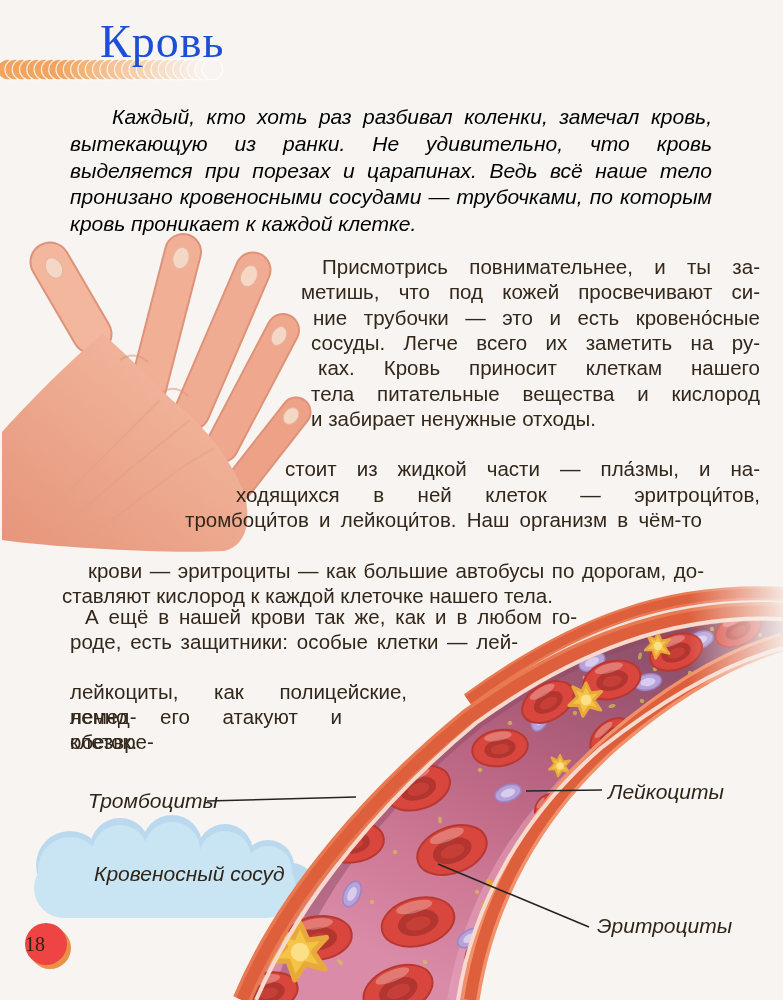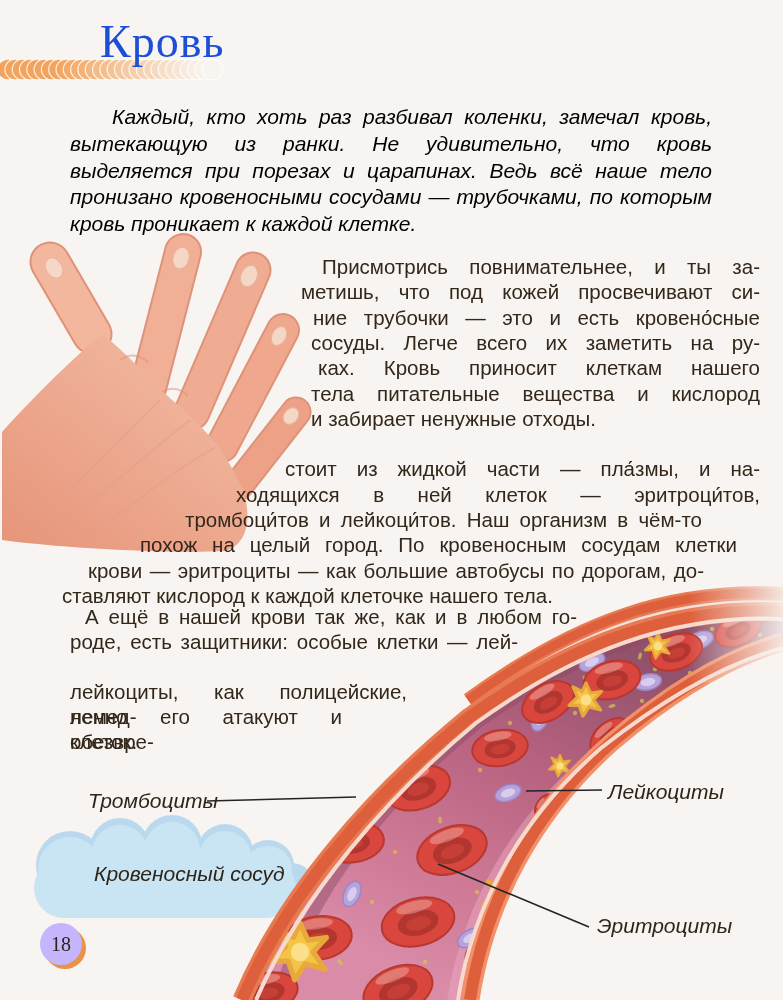--- a/index.html
+++ b/index.html
@@ -23,23 +23,23 @@
   .b11{left:185px;top:507px;width:517px}.b12{left:140px;top:532px;width:597px}
   .b13{left:88px;top:558px;width:616px}.b14{left:62px;top:583px}
   .b15{left:85px;top:604px;width:492px}.b16{left:70px;top:629px;width:448px}
   .b17{left:70px;top:654px;width:392px}.b18{left:70px;top:679px;width:337px}
   .b19{left:70px;top:704px;width:272px}.b20{left:70px;top:729px}
   .lbl{position:absolute;font:italic 21px/24px "Liberation Sans",sans-serif;color:#2E2418;z-index:3;white-space:nowrap;text-align:center;}
   .lbl-platelets{left:88px;top:789px}
   .lbl-leukocytes{left:608px;top:780px}
   .lbl-erythrocytes{left:597px;top:914px}
   .lbl-vessel{left:94px;top:862px}
-  .badge{position:absolute;left:40px;top:923px;width:42px;height:42px;border-radius:50%;
-         background:#c4b5fd;box-shadow:4px 4px 0 rgba(232,140,62,.95);z-index:3;
-         display:flex;align-items:center;justify-content:center;
+  .badge{position:absolute;left:25px;top:923px;width:42px;height:42px;border-radius:50%;
+         background:#ef4444;box-shadow:4px 4px 0 rgba(232,140,62,.95);z-index:3;
+         display:flex;align-items:center;justify-content:flex-start;
          font:20px "Liberation Serif",serif;color:#2F2316;}
 </style>
 </head>
 <body>
 
 <div class="page">
 
   <h1 class="title">Кровь</h1>
   <svg id="chain" viewBox="0 0 240 27">
       <circle cx="8" cy="13.5" r="10.4" fill="rgb(242,164,94)" stroke="rgba(255,255,255,.8)" stroke-width="1.2"></circle>
@@ -359,21 +359,20 @@
   <div class="bl jl b1"><span>Присмотрись повнимательнее, и ты за-</span></div>
   <div class="bl jl b2"><span>метишь, что под кожей просвечивают си-</span></div>
   <div class="bl jl b3"><span>ние трубочки — это и есть </span><b>кровено́сные</b></div>
   <div class="bl jl b4"><b>сосуды</b><span>. Легче всего их заметить на ру-</span></div>
   <div class="bl jl b5"><span>ках. Кровь приносит клеткам нашего</span></div>
   <div class="bl jl b6"><span>тела питательные вещества и кислород</span></div>
   <div class="bl b7"><span>и забирает ненужные отходы.</span></div>
   <div class="bl jl b9"><span>стоит из жидкой части — </span><b>пла́змы</b><span>, и на-</span></div>
   <div class="bl jl b10"><span>ходящихся в ней клеток — </span><b>эритроци́тов,</b></div>
   <div class="bl jl b11"><b>тромбоци́тов и лейкоци́тов</b><span>. Наш организм в чём-то</span></div>
-  <div class="bl jl b12"><span>похож на целый город. По кровеносным сосудам клетки</span></div>
   <div class="bl jl b13"><span>крови — эритроциты — как большие автобусы по дорогам, до-</span></div>
   <div class="bl b14"><span>ставляют кислород к каждой клеточке нашего тела.</span></div>
   <div class="bl jl b15"><span>А ещё в нашей крови так же, как и в любом го-</span></div>
   <div class="bl jl b16"><span>роде, есть защитники: особые клетки — лей-</span></div>
   <div class="bl jl b18"><span>лейкоциты, как полицейские, немед-</span></div>
   <div class="bl jl b19"><span>ленно его атакуют и обезвре-</span></div>
   <div class="bl b20"><span>клеток.</span></div>
 
   <div class="lbl lbl-platelets">Тромбоциты</div>
   <div class="lbl lbl-leukocytes">Лейкоциты</div>

